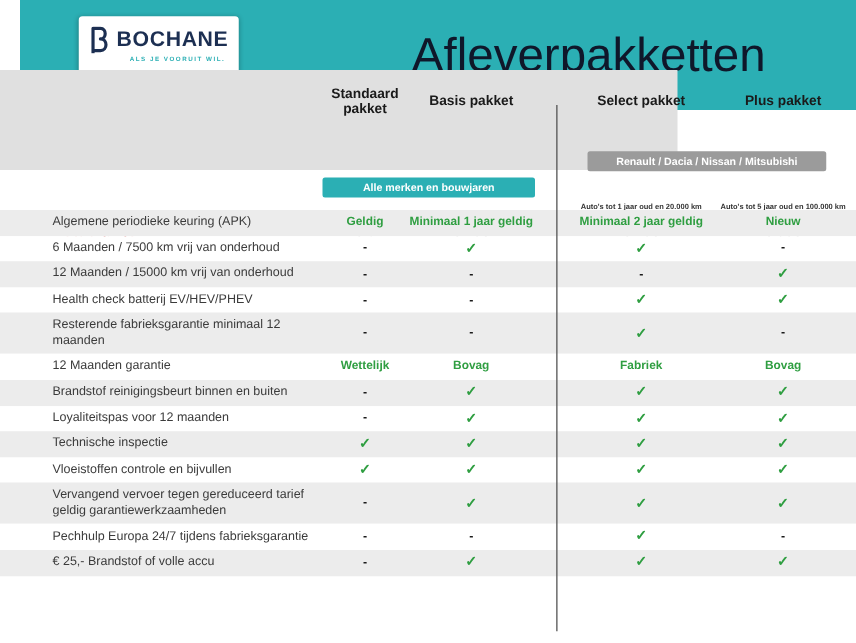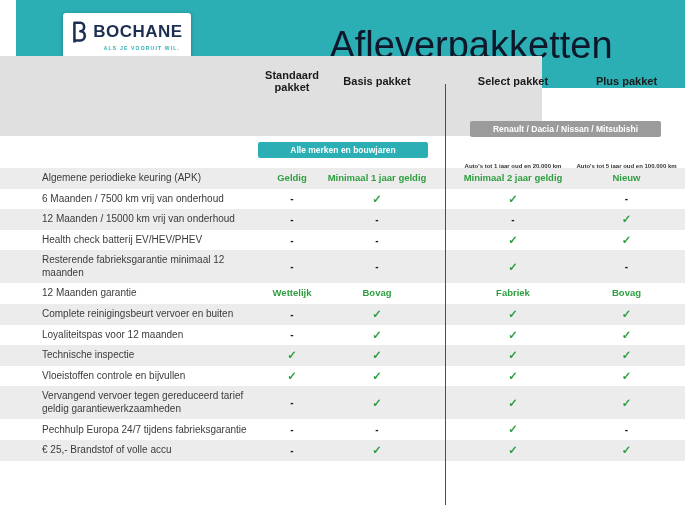--- a/index.html
+++ b/index.html
@@ -136,21 +136,21 @@
 
   <div class="grid frow plain">
     <div class="row-label">12 Maanden garantie</div>
     <div class="cell c2 text-green">Wettelijk</div>
     <div class="cell c3 text-green">Bovag</div>
     <div class="cell c5 text-green">Fabriek</div>
     <div class="cell c6 text-green">Bovag</div>
   </div>
 
   <div class="grid frow alt">
-    <div class="row-label">Complete reinigingsbeurt vervoer en buiten</div>
+    <div class="row-label">Brandstof reinigingsbeurt binnen en buiten</div>
     <div class="cell c2 dash">-</div>
     <div class="cell c3 check">✓</div>
     <div class="cell c5 check">✓</div>
     <div class="cell c6 check">✓</div>
   </div>
 
   <div class="grid frow plain">
     <div class="row-label">Loyaliteitspas voor 12 maanden</div>
     <div class="cell c2 dash">-</div>
     <div class="cell c3 check">✓</div>

